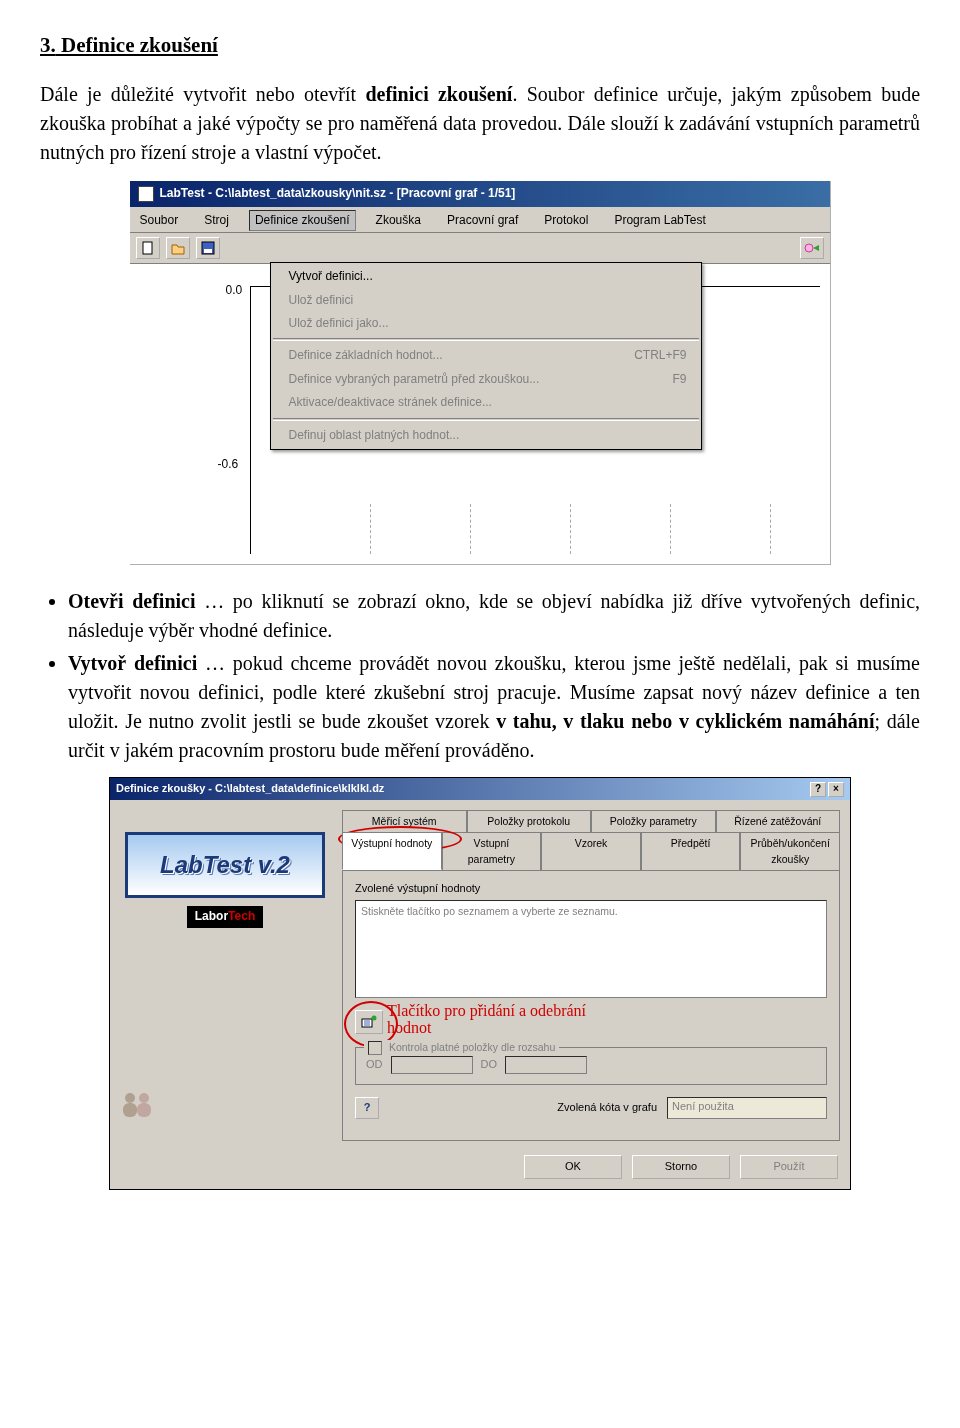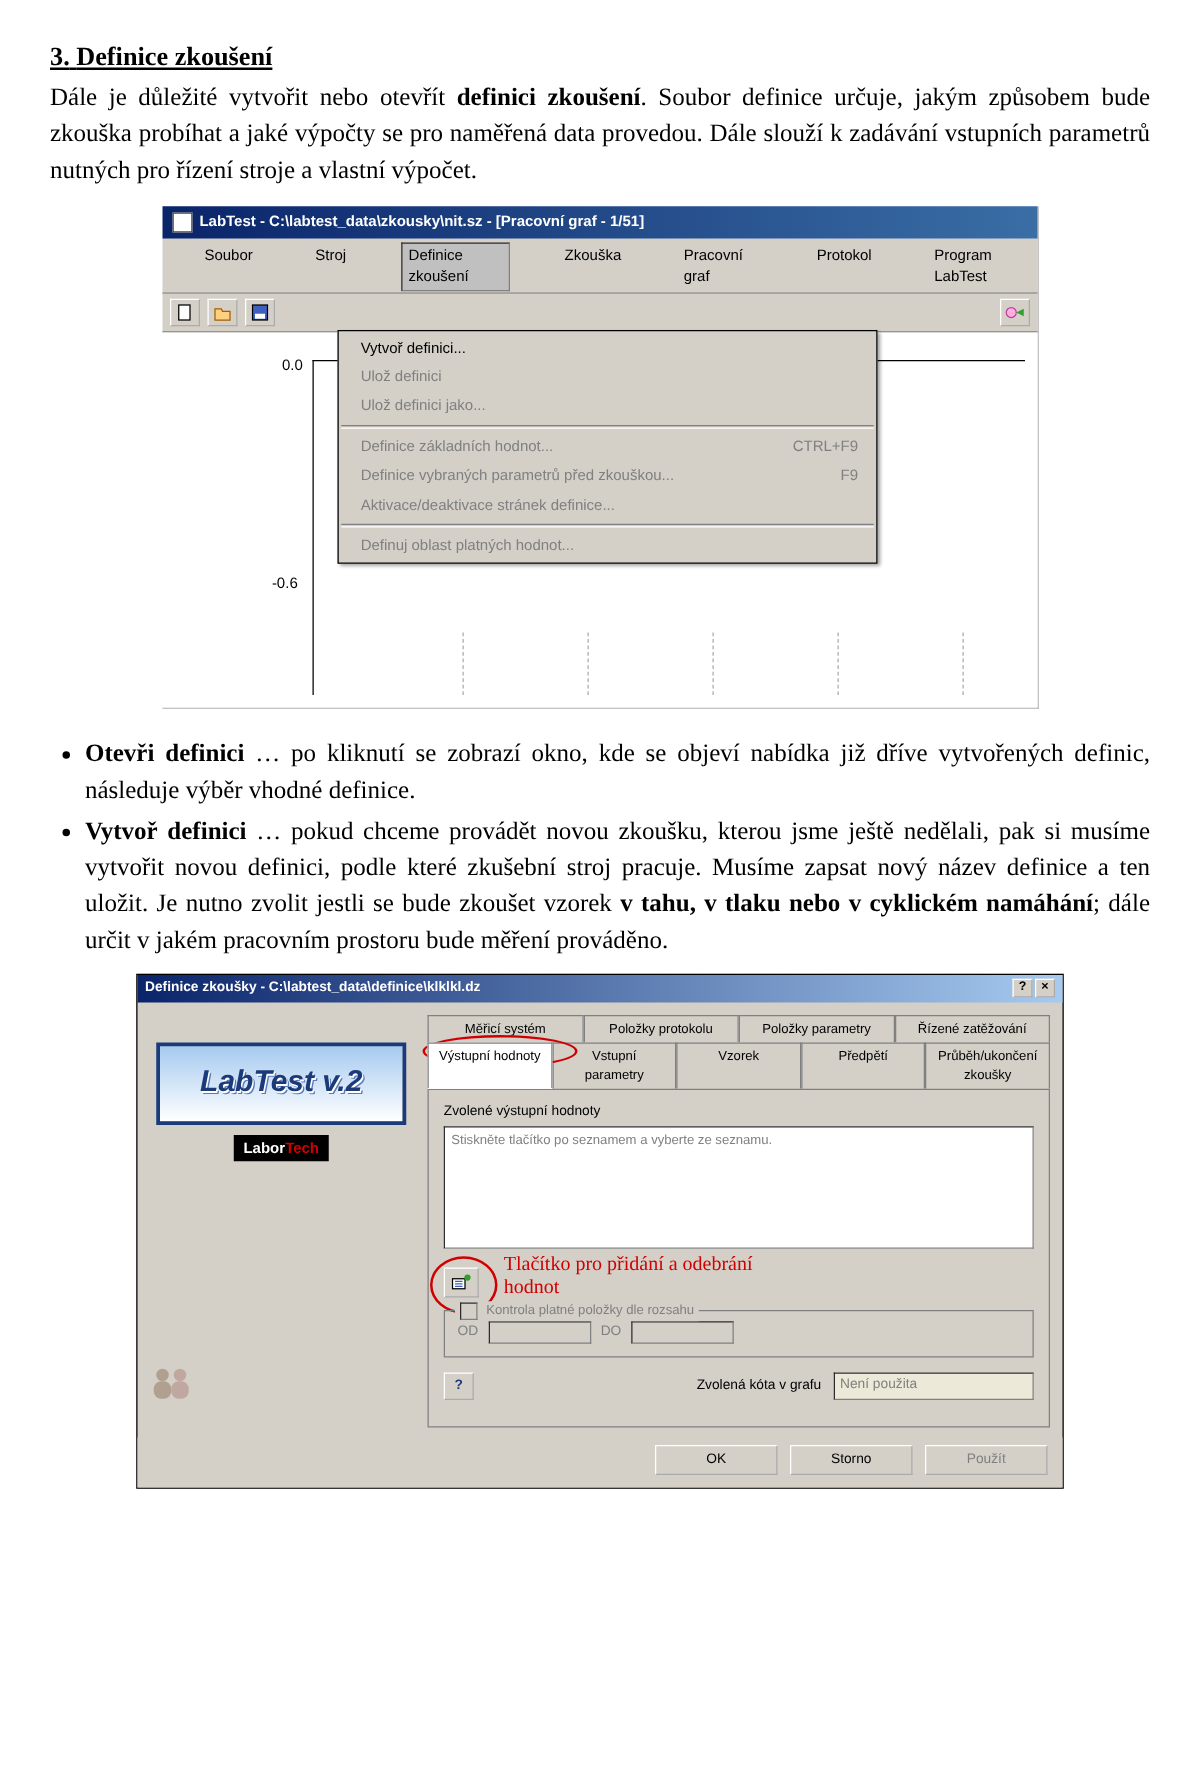--- a/index.html
+++ b/index.html
@@ -9,21 +9,21 @@
     font-size: 20px;
     line-height: 1.45;
     background: #fff;
     color: #000;
     width: 880px;
   }
   .heading {
     font-weight: bold;
     text-decoration: underline;
     font-size: 21px;
-    margin-bottom: 4px;
+    margin-bottom: 20px;
   }
   .para {
     text-align: justify;
     margin: 0 0 10px 0;
   }
   .para b { font-weight: bold; }
   ul.bullets {
     margin: 8px 0 12px 0;
     padding-left: 28px;
     text-align: justify;
@@ -58,21 +58,20 @@
   .menubar {
     background: #d4d0c8;
     padding: 3px 4px 1px 4px;
     display: flex;
     gap: 14px;
     border-bottom: 1px solid #808080;
   }
   .menubar .mitem {
     padding: 2px 6px;
     cursor: default;
-    margin-left: 24px;
   }
   .menubar .mitem.active {
     background: #c0c0c0;
     border: 1px inset #808080;
     padding: 1px 5px;
   }
   .toolbar {
     background: #d4d0c8;
     padding: 4px 6px;
     display: flex;
@@ -241,21 +240,21 @@
   }
   .red-oval {
     position:absolute;
     left:-12px; top:-10px;
     width:50px; height:42px;
     border:2px solid #d00000;
     border-radius:50%;
     pointer-events:none;
   }
   .annotation-row {
-    display:flex; align-items:flex-end; gap: 20px;
+    display:flex; align-items:center; gap: 4px;
     margin-top:4px;
   }
   .annotation-text {
     color: #d00000;
     font-family: "Times New Roman", serif;
     font-size: 16px;
     line-height:1.1;
     max-width: 230px;
   }
   .groupbox {

